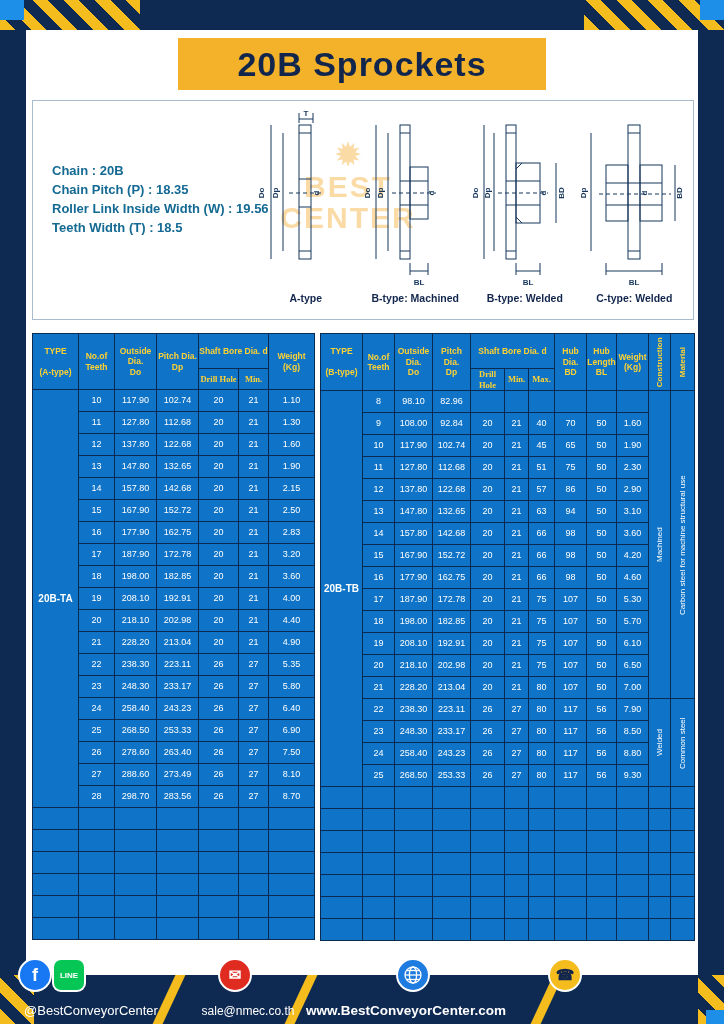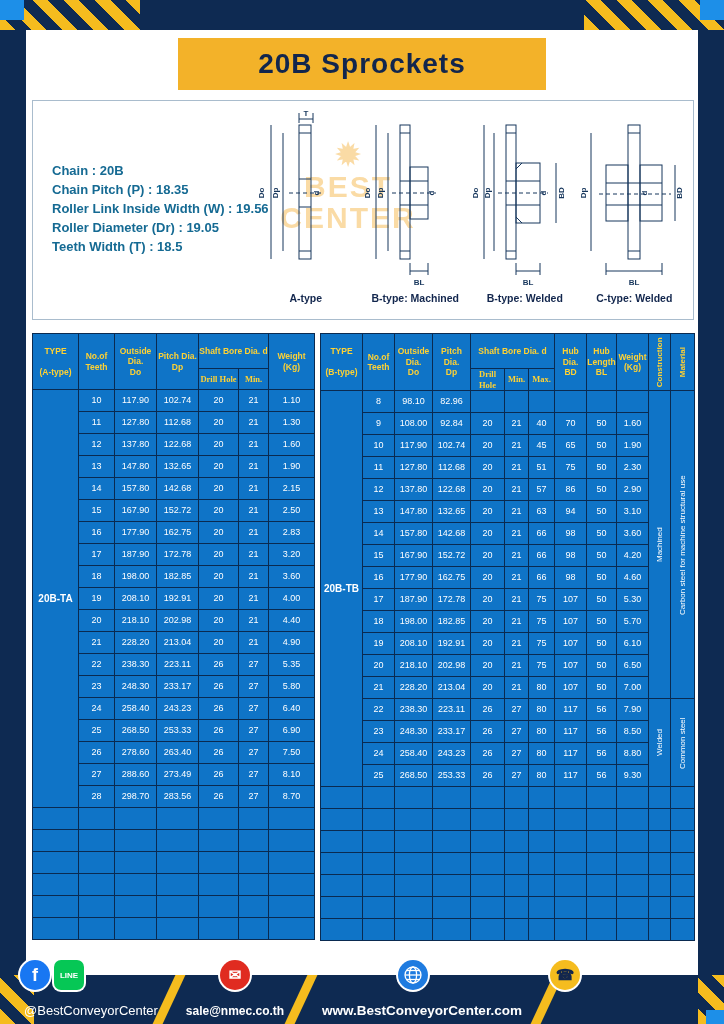--- a/index.html
+++ b/index.html
@@ -10,21 +10,21 @@
   .topbar{position:absolute;left:0;top:0;width:724px;height:30px;background:#0e2a52;}
   .hazard{background:repeating-linear-gradient(45deg,#f5bc1e 0 11px,#0e2a52 11px 22px);}
   .hazard-tl{position:absolute;left:0;top:0;width:140px;height:30px;}
   .hazard-tr{position:absolute;right:0;top:0;width:140px;height:30px;}
   .corner-blue{position:absolute;background:#1d8fe8;z-index:2;}
   .c-tl{left:0;top:0;width:24px;height:20px;}
   .c-tr{right:0;top:0;width:24px;height:20px;}
   
   .title-banner{position:absolute;left:178px;top:38px;width:368px;height:52px;background:#f3b229;
     display:flex;align-items:center;justify-content:center;}
-  .title-banner span{color:#12264d;font-size:28px;font-weight:bold;letter-spacing:1px;}
+  .title-banner span{color:#12264d;font-size:34px;font-weight:bold;letter-spacing:1px;}
   
   .info-panel{position:absolute;left:32px;top:100px;width:660px;height:218px;background:#fff;
     border:1px solid #a9bccd;}
   .specs{position:absolute;left:19px;top:60px;color:#156a93;font-weight:bold;font-size:13px;line-height:19px;white-space:nowrap;}
   .specs .sep{white-space:pre;}
   .watermark{position:absolute;left:210px;top:38px;width:210px;text-align:center;
     color:rgba(244,170,40,0.42);font-weight:bold;line-height:1.05;z-index:0;}
   .watermark .big{font-size:30px;letter-spacing:2px;}
   .watermark .star{font-size:30px;}
   .diagrams{position:absolute;left:218px;top:6px;width:438px;height:206px;display:flex;z-index:1;}
@@ -44,22 +44,22 @@
   tbody td{color:#ffffff;font-size:9px;height:21px;line-height:21px;white-space:nowrap;}
   td.type-cell{font-size:10px;font-weight:bold;}
   .vert, td.vert, th.vert{writing-mode:vertical-rl;transform:rotate(180deg);text-orientation:mixed;
     font-size:8px;line-height:1.1;white-space:normal;padding:2px 0;}
   th.vert{height:auto;}
   td.vert{color:#fff;}
   
   .footer{position:absolute;left:0;bottom:0;width:724px;height:49px;background:#0e2a52;overflow:visible;}
   .footer .txt{position:absolute;bottom:6px;color:#fff;text-align:center;z-index:3;}
   .f-handle{left:10px;width:162px;font-size:13px;font-weight:normal;}
-  .f-email{left:176px;width:118px;font-size:12px;font-weight:bold;}
-  .f-web{left:306px;width:232px;font-size:13.5px;font-weight:bold;}
+  .f-email{left:189px;width:118px;font-size:12px;font-weight:normal;}
+  .f-web{left:290px;width:232px;font-size:13.5px;font-weight:bold;}
   .f-phone{left:572px;width:128px;font-size:11.5px;font-weight:bold;}
   .fsep{position:absolute;top:0;width:10px;height:49px;background:#f5bc1e;transform:skewX(-25deg);z-index:2;}
   .fsep1{left:164px;} .fsep2{left:296px;} .fsep3{left:542px;}
   .ficon{position:absolute;top:-15px;width:30px;height:30px;border-radius:50%;z-index:4;
     display:flex;align-items:center;justify-content:center;color:#fff;font-weight:bold;
     box-shadow:0 0 0 2px #ffffff;}
   .fb{left:20px;background:#1877f2;font-size:18px;}
   .line{left:54px;background:#06c755;border-radius:7px;font-size:8px;}
   .mail{left:220px;background:#e02b20;font-size:15px;}
   .globe{left:398px;background:#1e7be0;}
@@ -88,21 +88,20 @@
   <div class="watermark">
     <div><span class="star">✹</span></div>
     <div class="big">BEST</div>
     <div class="big">CENTER</div>
   </div>
 
   <div class="specs">
     <div><span>Chain</span><span class="sep"> : </span><span>20B</span></div>
     <div><span>Chain Pitch (P)</span><span class="sep"> : </span><span>18.35</span></div>
     <div><span>Roller Link Inside Width (W)</span><span class="sep"> : </span><span>19.56</span></div>
-    <div><span>Roller Diameter (Dr)</span><span class="sep"> : </span><span>19.05</span></div>
     <div><span>Teeth Width (T)</span><span class="sep"> : </span><span>18.5</span></div>
   </div>
 
   <div class="diagrams">
 
     <div class="diagram">
       <svg width="106" height="184" viewBox="0 0 106 184">
         <g stroke="#16365c" stroke-width="1" fill="none">
           <line x1="46" y1="12" x2="60" y2="12"></line>
             <line x1="46" y1="6" x2="46" y2="16"></line>

